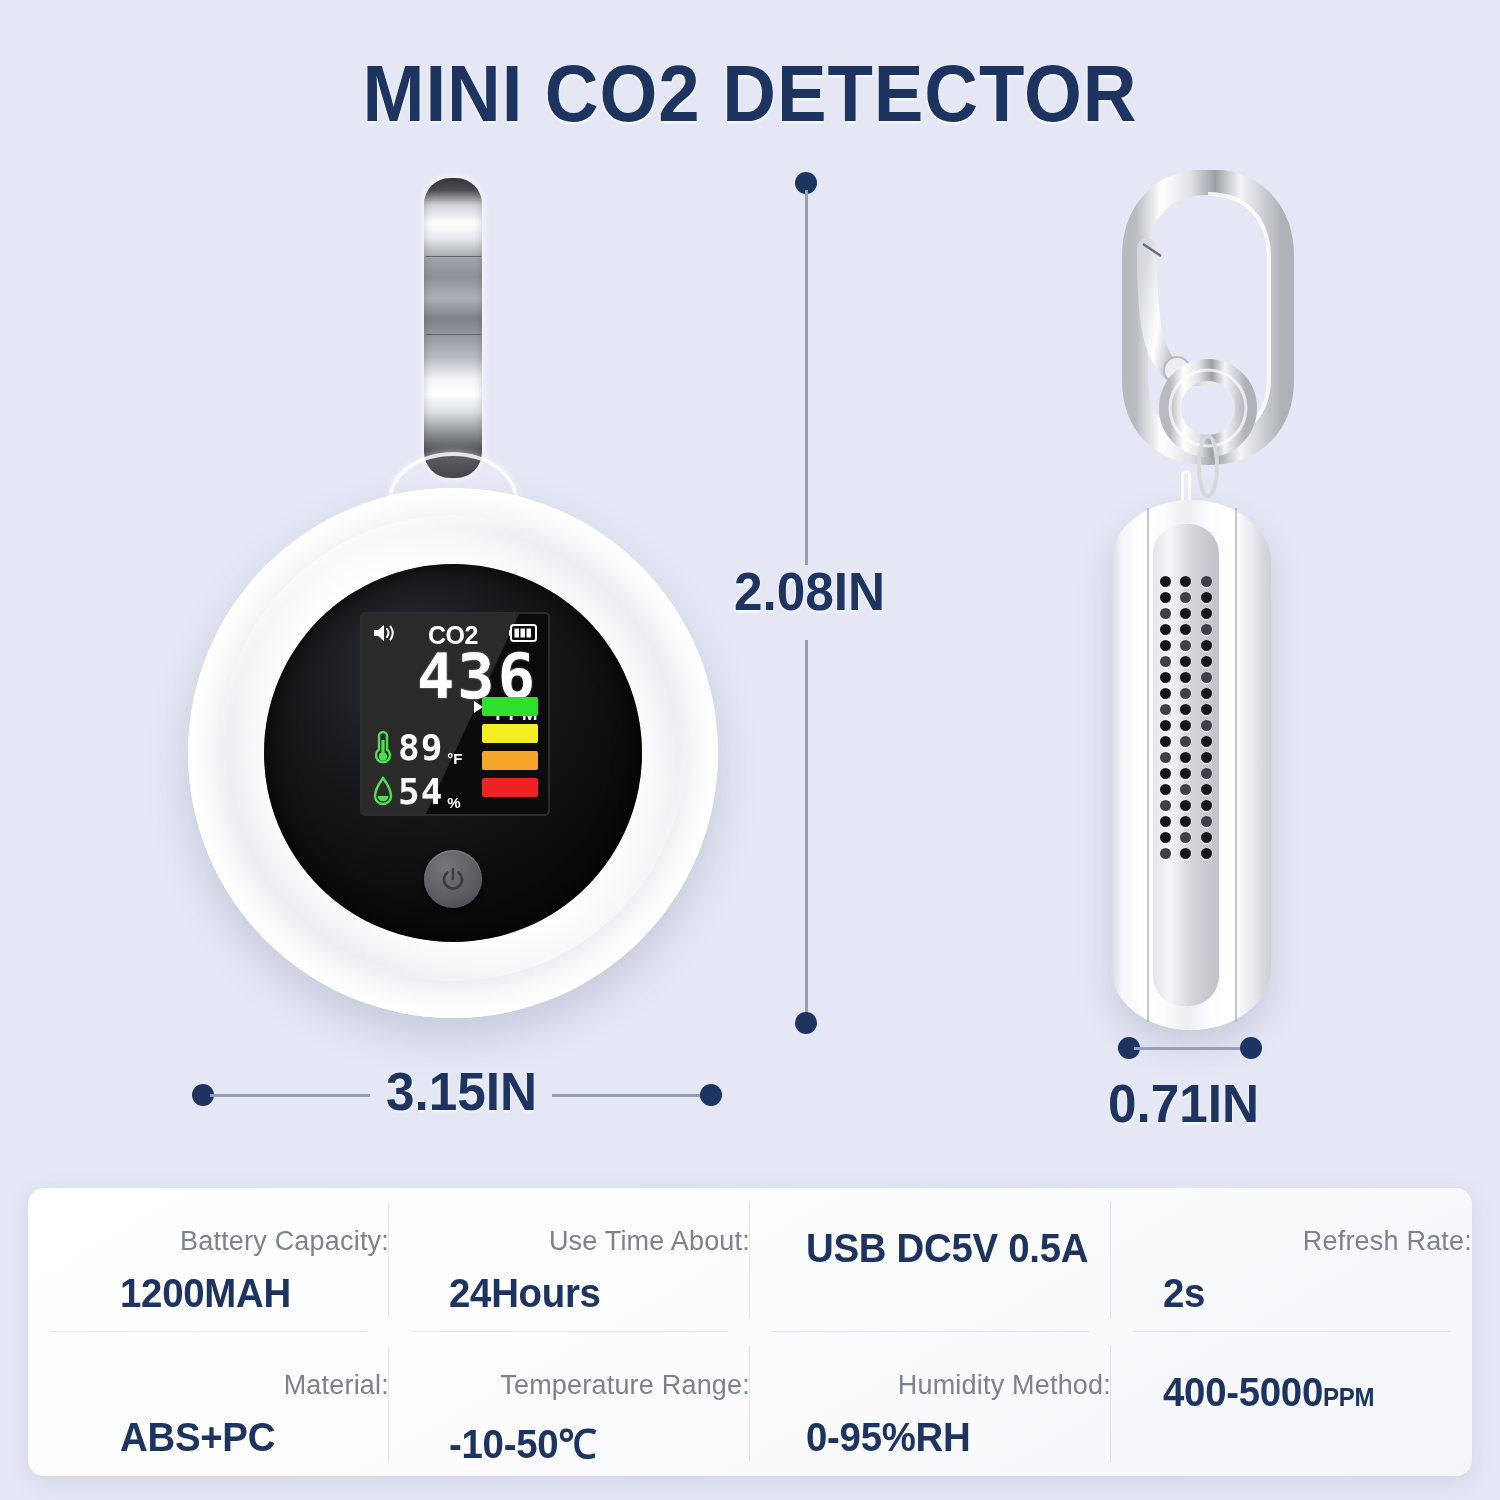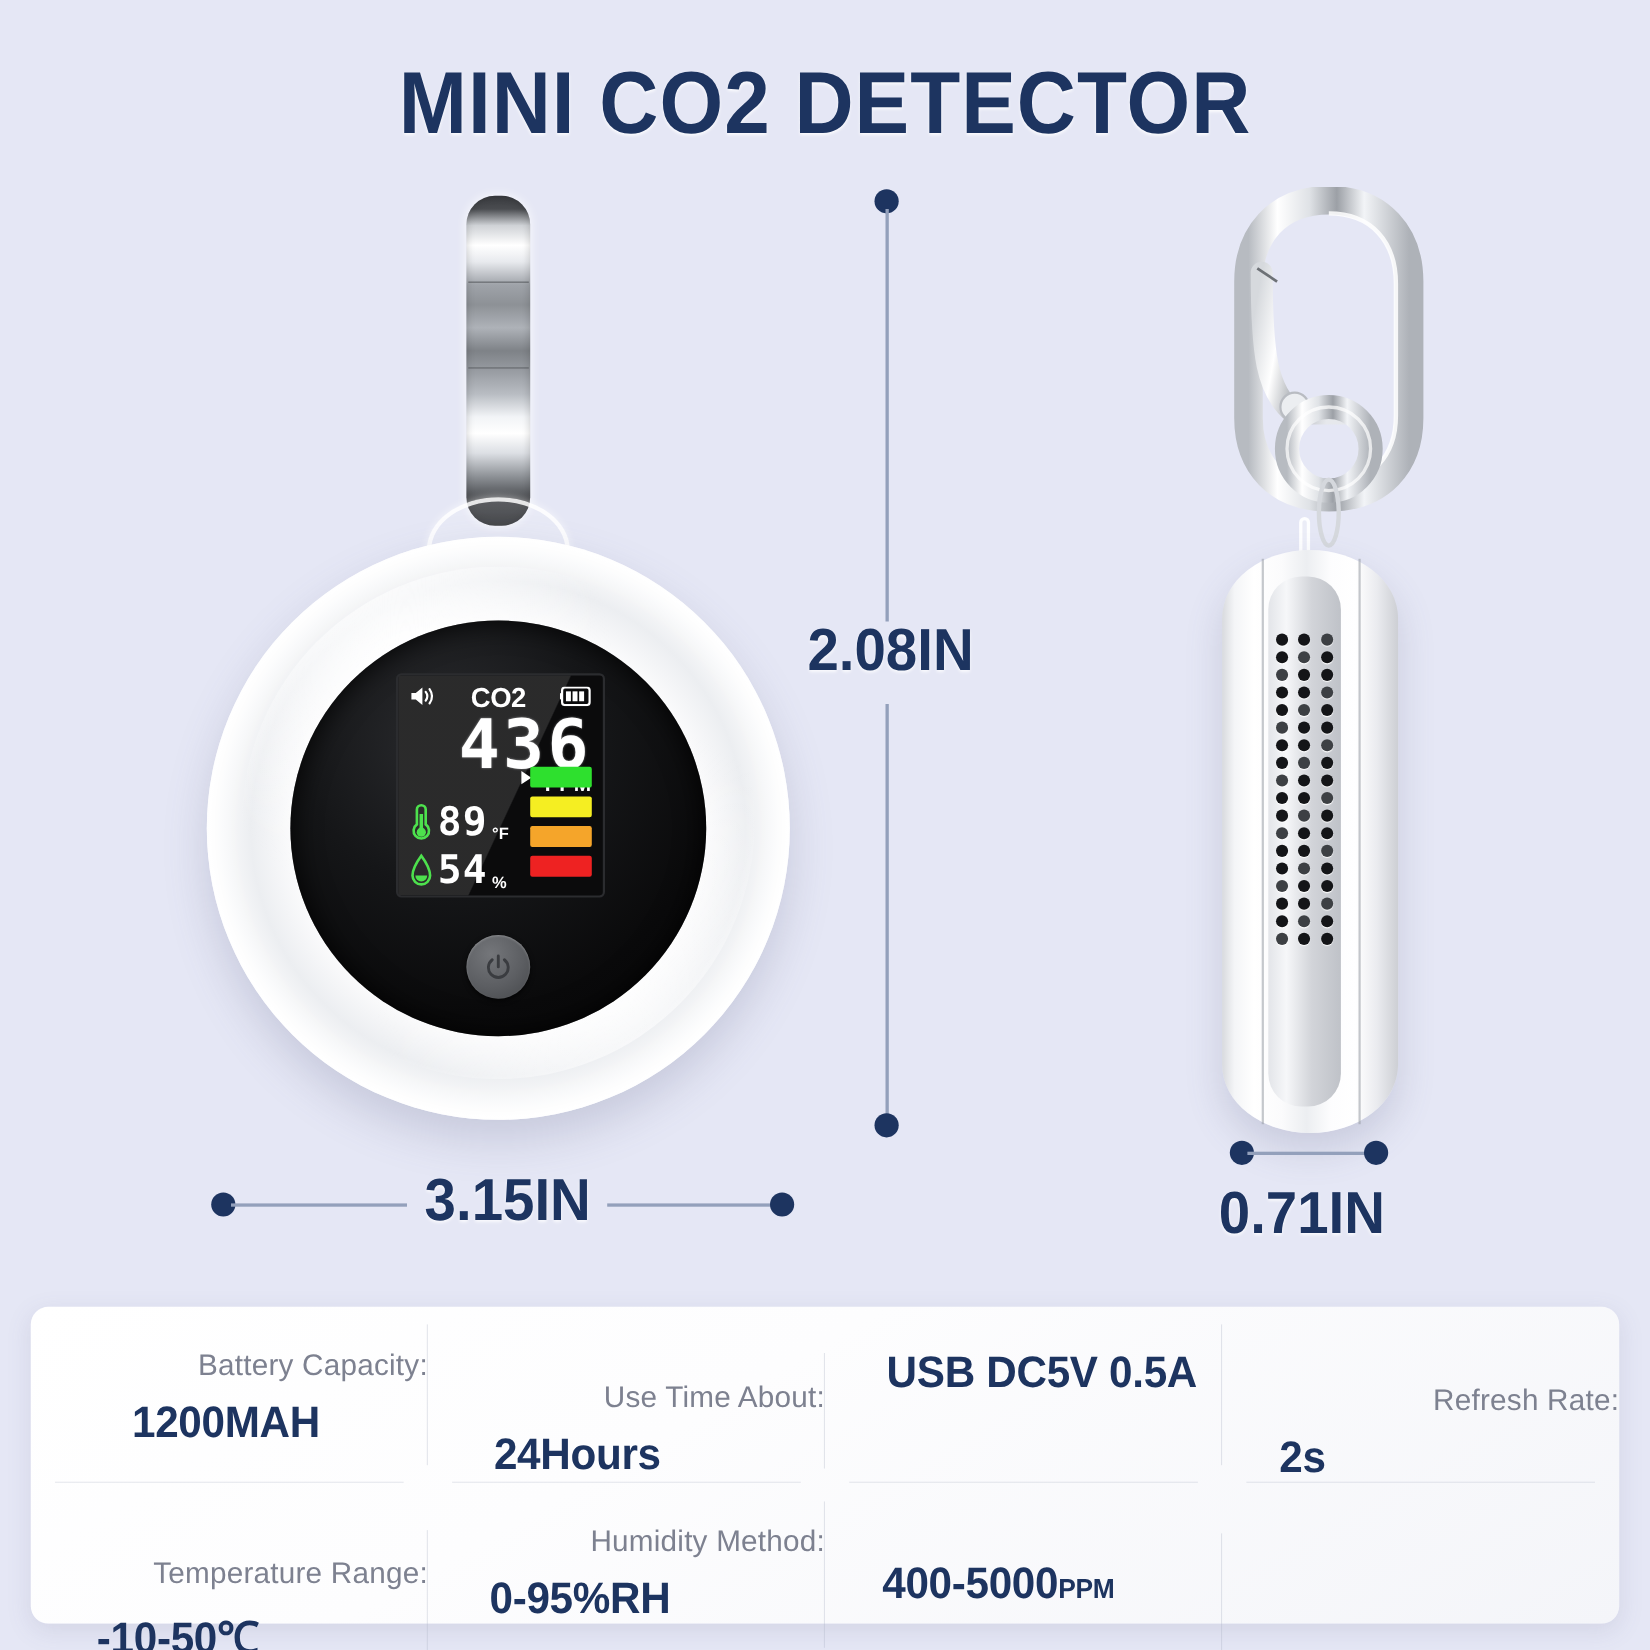--- a/index.html
+++ b/index.html
@@ -380,23 +380,23 @@
     background: linear-gradient(150deg, #ffffff 0%, #fdfdfe 40%, #f4f5f9 100%);
     box-shadow: 0 6px 22px rgba(90,95,130,0.13);
     display: grid;
     grid-template-columns: repeat(4, 1fr);
     grid-template-rows: 1fr 1fr;
   }
   .spec-cell {
     position: relative;
     padding: 38px 0 0 92px;
   }
-  .spec-cell.c2 { padding-left: 60px; margin-top: 29px; }
+  .spec-cell.c2 { padding-left: 60px; }
   .spec-cell.c3 { padding-left: 56px; }
-  .spec-cell.c4 { padding-left: 52px; margin-top: 32px; }
+  .spec-cell.c4 { padding-left: 52px; }
   .spec-cell:not(:nth-child(4n))::after {
     content: "";
     position: absolute;
     right: 0; top: 10%;
     width: 1px; height: 80%;
     background: rgba(170,176,195,0.32);
   }
   .spec-cell:nth-child(-n+4)::before {
     content: "";
     position: absolute;
@@ -666,20 +666,24 @@
 
   <div class="spec-cell c3">
     <div class="spec-value"><span>USB DC5V 0.5A</span><span class="small"></span></div>
   </div>
 
   <div class="spec-cell c4">
     <div class="spec-label">Refresh Rate:</div>
     <div class="spec-value"><span>2s</span><span class="small"></span></div>
   </div>
 
+  <div class="spec-cell c1">
+    <div class="spec-label">Material:</div>
+    <div class="spec-value"><span>ABS+PC</span><span class="small"></span></div>
+  </div>
 
   <div class="spec-cell c2">
     <div class="spec-label">Temperature Range:</div>
     <div class="spec-value"><span>-10-50℃</span><span class="small"></span></div>
   </div>
 
   <div class="spec-cell c3">
     <div class="spec-label">Humidity Method:</div>
     <div class="spec-value"><span>0-95%RH</span><span class="small"></span></div>
   </div>

